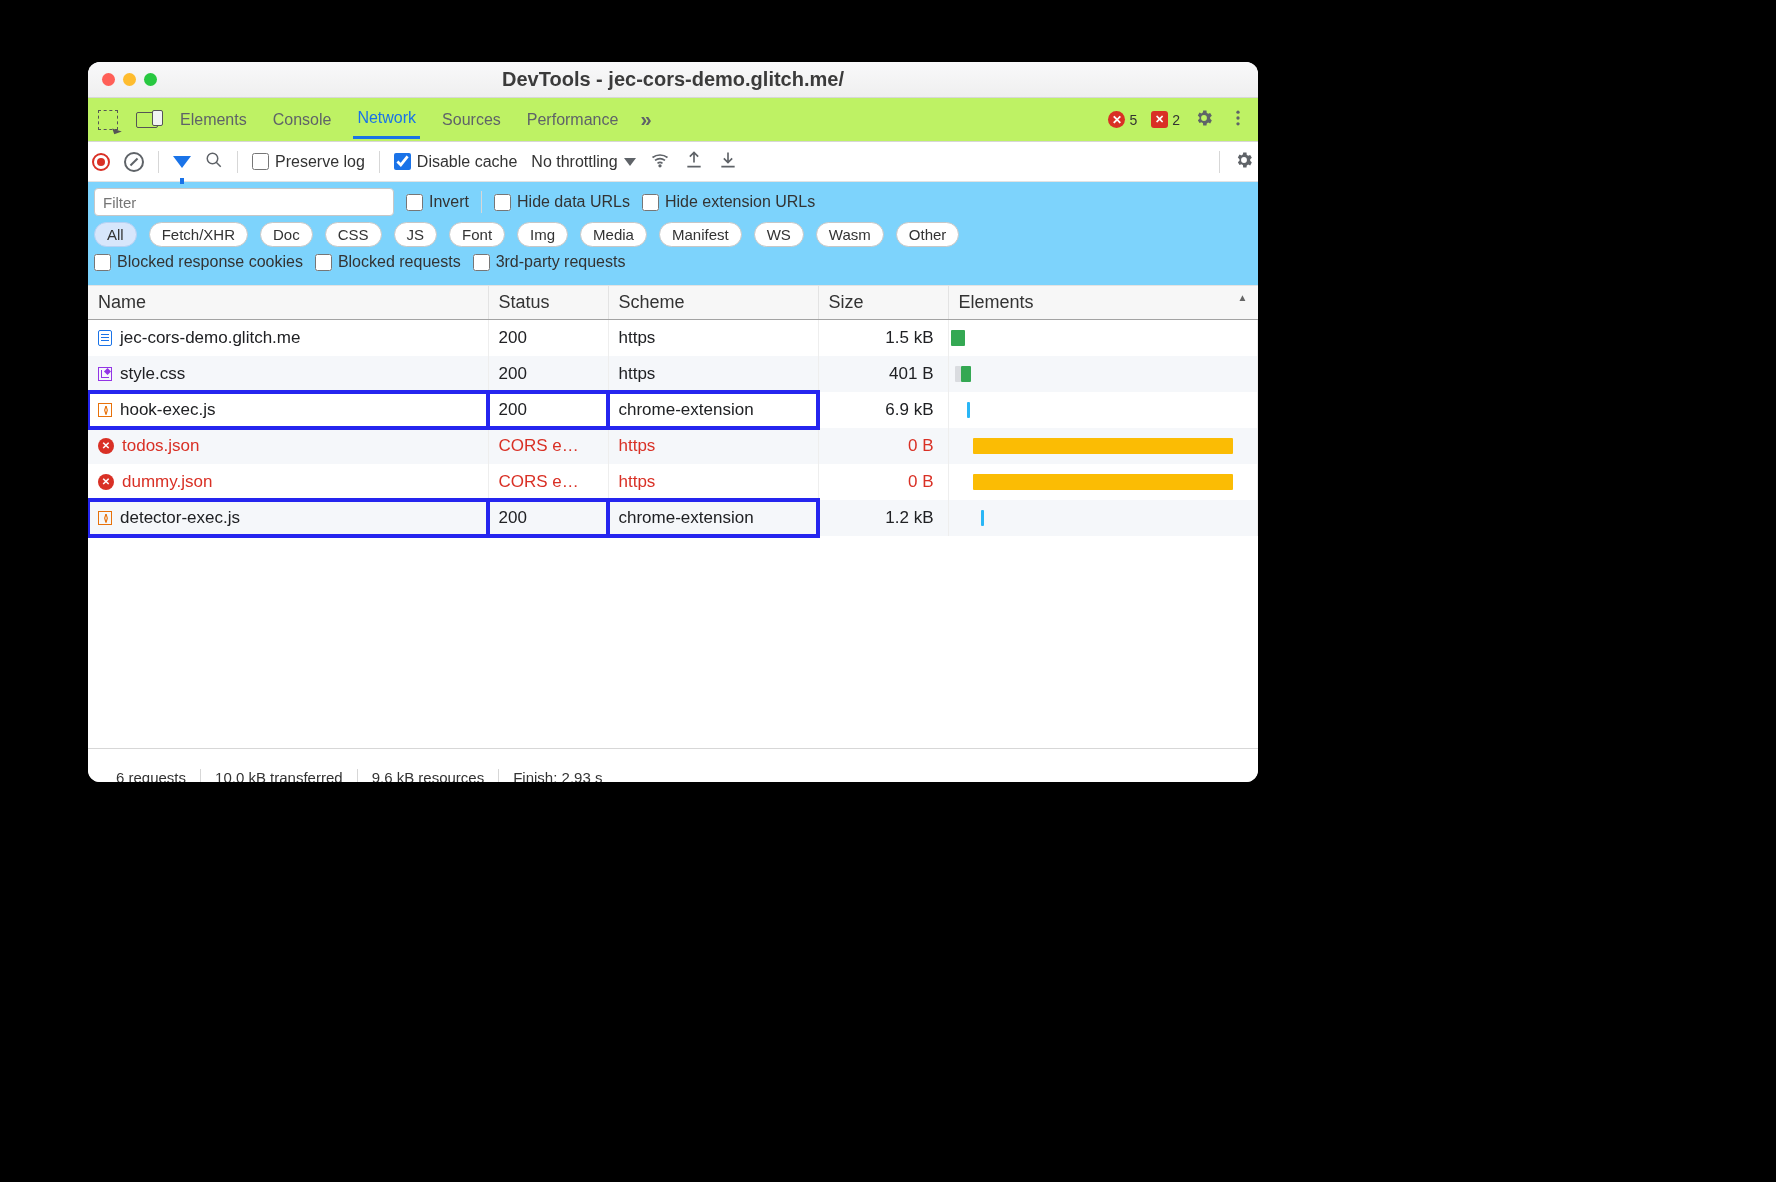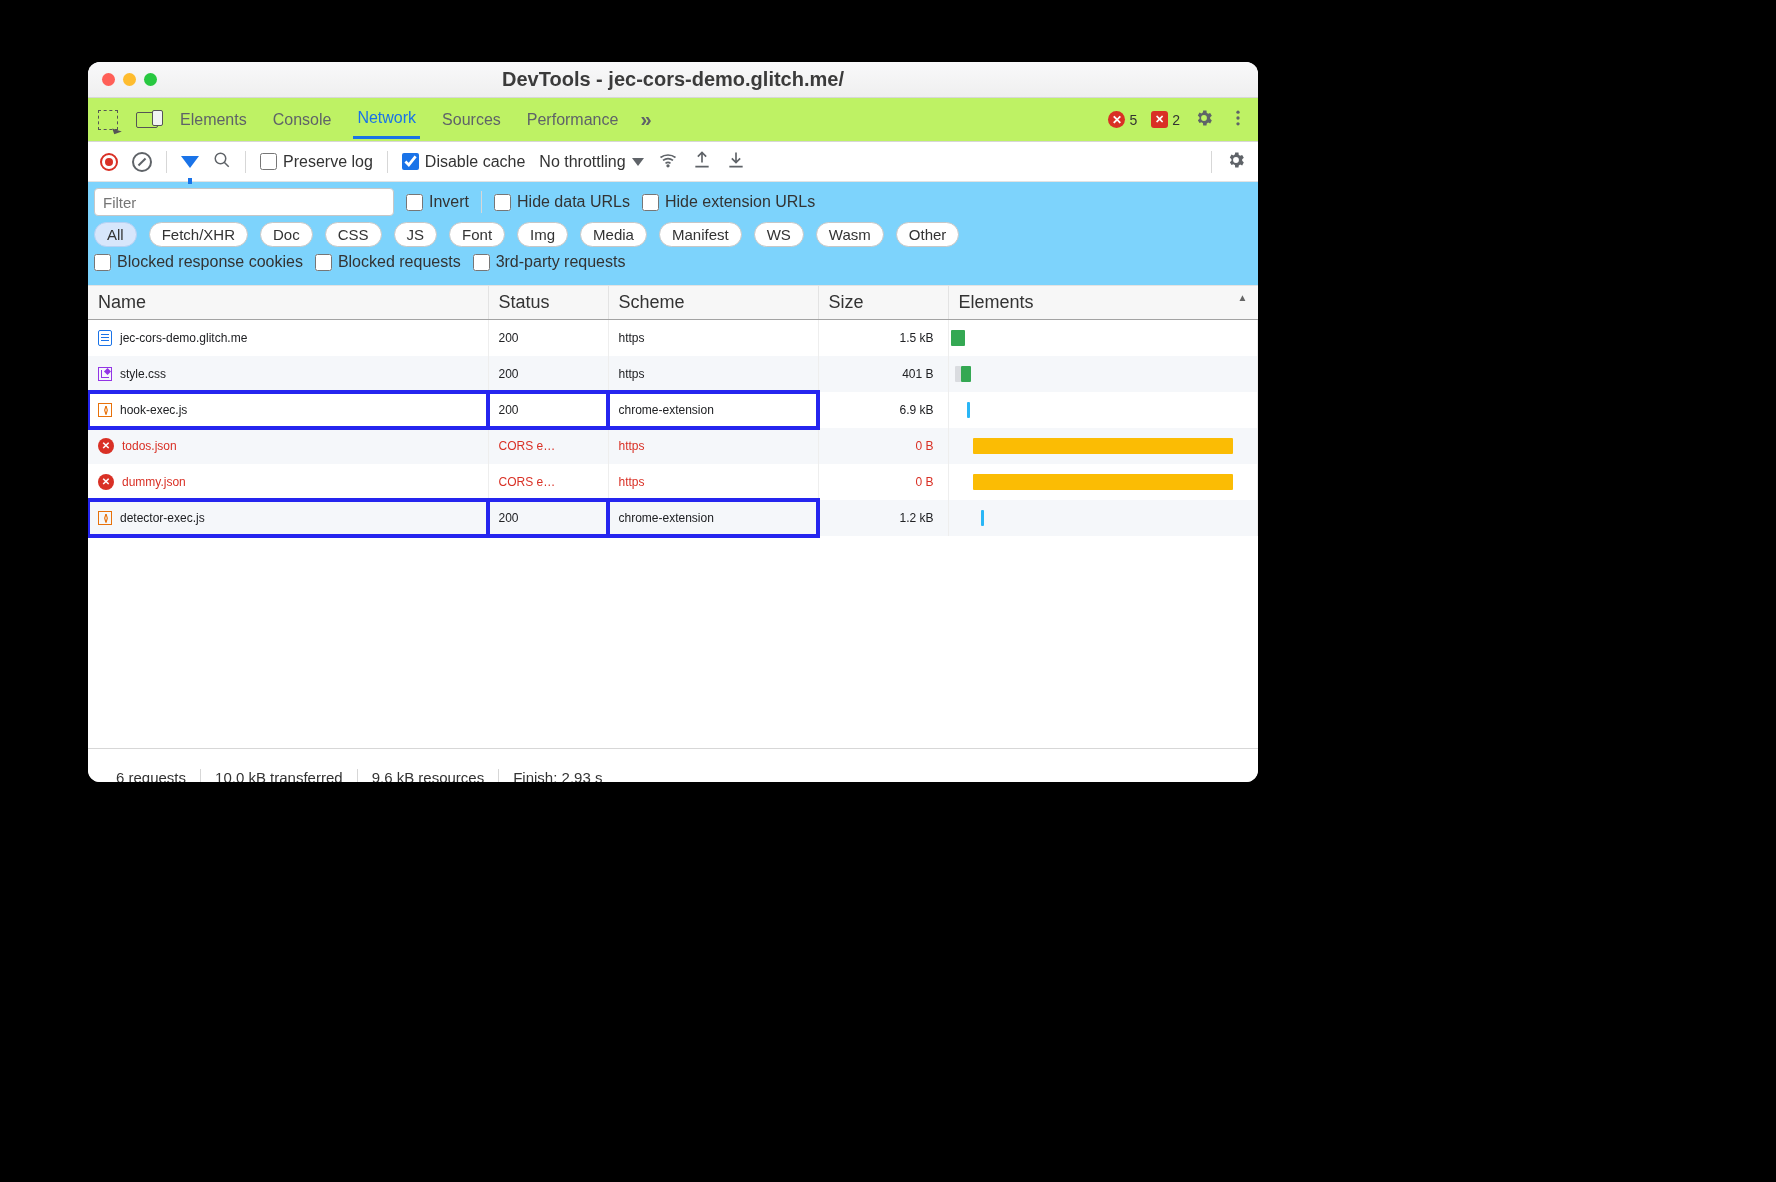--- a/index.html
+++ b/index.html
@@ -20,21 +20,21 @@
   .device-icon::after{content:"";position:absolute;right:-6px;top:-3px;width:9px;height:14px;border:1.5px solid #555;border-radius:2px;background:#f1f3f4;}
   .tab { font-size: 16px; color: #5f6368; padding: 9px 4px; cursor: pointer; }
   .tab.active { color: #1a73e8; border-bottom: 3px solid #1a73e8; font-weight: 500; }
   .tabs-right { margin-left: auto; display: flex; align-items: center; gap: 14px; }
   .more-tabs { color:#5f6368; font-size:20px; font-weight:600;}
   .err-badge{ display:flex; align-items:center; gap:4px; font-size:14px; color:#333;}
   .err-circle{ width:17px; height:17px; border-radius:50%; background:#d93025; color:#fff; display:flex;align-items:center;justify-content:center;font-size:12px;font-weight:700;}
   .err-square{ width:17px; height:17px; border-radius:3px; background:#d93025; color:#fff; display:flex;align-items:center;justify-content:center;font-size:11px;font-weight:700;}
   .gear-icon svg, .kebab-icon svg { width:20px; height:20px; fill:#5f6368; }
 
-  .toolbar { height: 40px; background: #fff; border-bottom: 1px solid #e3e3e3; display: flex; align-items: center; padding: 0 12px; gap: 14px; }
+  .toolbar { height: 40px; background: #fff; border-bottom: 1px solid #e3e3e3; display: flex; align-items: center; padding: 0 4px; gap: 14px; }
   .rec-btn{ width:18px;height:18px;border:2.5px solid #d93025;border-radius:50%; display:flex;align-items:center;justify-content:center;}
   .rec-btn::after{content:"";width:8px;height:8px;background:#d93025;border-radius:50%;}
   .clear-btn{ width:20px;height:20px;border:2px solid #5f6368;border-radius:50%;position:relative;}
   .clear-btn::after{content:"";position:absolute;left:3px;top:7px;width:10px;height:2px;background:#5f6368;transform:rotate(-45deg);}
   .vsep{width:1px;height:22px;background:#d7d7d7;}
   .funnel{width:0;height:0;border-left:9px solid transparent;border-right:9px solid transparent;border-top:12px solid #1a73e8;position:relative;}
   .funnel::after{content:"";position:absolute;left:-2px;top:10px;width:4px;height:6px;background:#1a73e8;}
   .search-ic svg{width:18px;height:18px;stroke:#5f6368;fill:none;stroke-width:2;}
   .chk{ display:flex; align-items:center; gap:6px; font-size:16px; color:#333;}
   .chk input{width:17px;height:17px;accent-color:#1a73e8;}
@@ -47,21 +47,21 @@
   .frow{ display:flex; align-items:center; gap:12px; flex-wrap:wrap; margin-bottom:6px;}
   .filter-input{ width:300px; height:28px; border:1px solid #c7c7c7; border-radius:4px; padding:0 8px; font-size:15px;}
   .pill{ border:1px solid #c7c7c7; border-radius:14px; padding:3px 12px; font-size:15px; color:#333; background:#fff; cursor:pointer;}
   .pill.active{ background:#d7e6fb; border-color:#b6d1f3;}
 
   .grid{ flex:1; overflow:auto; position:relative;}
   table{ width:100%; border-collapse:collapse; table-layout:fixed;}
   th{ text-align:left; font-weight:400; font-size:18px; color:#333; padding:6px 10px; border-bottom:1px solid #a3a3a3; border-right:1px solid #e3e3e3; background:#f7f7f7; height:32px;}
   th:last-child{border-right:none;}
   th.sorted::after{content:"▲"; float:right; font-size:10px; color:#666;}
-  td{ font-size:12px; color:#202124; padding:6px 10px; border-right:1px solid #eee; height:36px; white-space:nowrap; overflow:hidden; text-overflow:ellipsis;}
+  td{ font-size:17px; color:#202124; padding:6px 10px; border-right:1px solid #eee; height:36px; white-space:nowrap; overflow:hidden; text-overflow:ellipsis;}
   tr:nth-child(even) td{ background:#f5f7fa;}
   tr:nth-child(odd) td{ background:#fff;}
   tr.error td{ color:#d93025;}
   td.size{ text-align:right; padding-right:14px;}
   .cell-name{display:flex;align-items:center;gap:8px;}
   .fi{width:16px;height:16px;display:inline-flex;align-items:center;justify-content:center;flex-shrink:0;}
   .fi-doc{border:1.5px solid #1a73e8;border-radius:2px;width:14px;height:16px;position:relative;}
   .fi-doc::before{content:"";position:absolute;left:2px;top:3px;width:8px;height:1.5px;background:#1a73e8;box-shadow:0 3px 0 #1a73e8,0 6px 0 #1a73e8;}
   .fi-css{border:1.5px solid #9334e6;width:14px;height:14px;position:relative;}
   .fi-css::after{content:"";position:absolute;left:2px;bottom:2px;width:7px;height:7px;border-left:1.5px solid #9334e6;border-bottom:1.5px solid #9334e6;}

